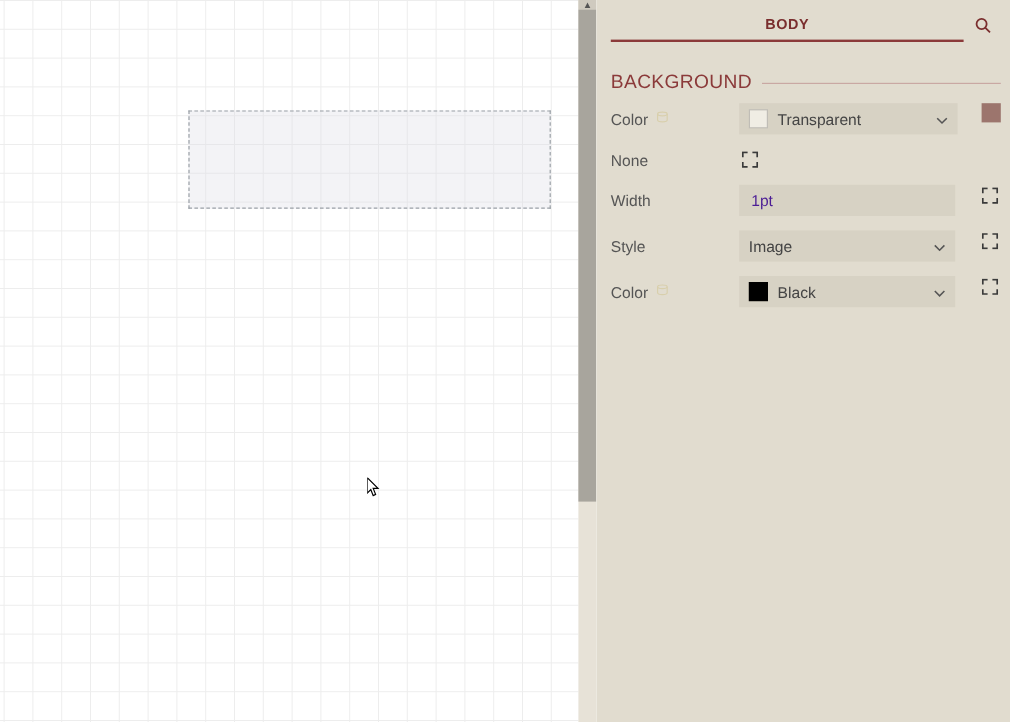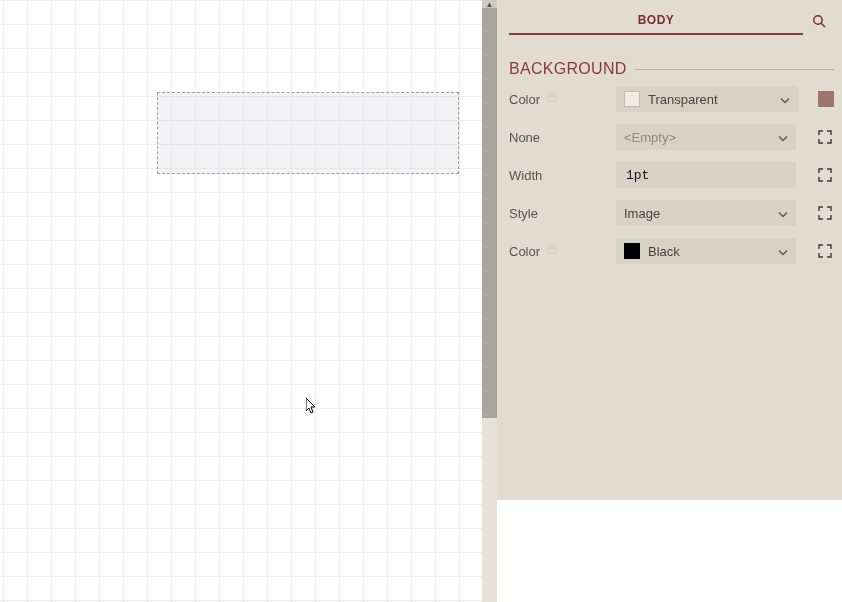--- a/index.html
+++ b/index.html
@@ -69,21 +69,21 @@
       left: 306px;
       top: 398px;
       width: 12px; height: 16px;
       pointer-events: none;
     }
     .cursor svg { display:block; }
 
     
     .panel {
       width: 345px;
-      height: 500px;
+      height: 602px;
       background: #e1dccf;
       padding: 10px 8px 0 12px;
       position: relative;
     }
     .tab-row {
       display: flex;
       align-items: center;
       justify-content: flex-start;
       position: relative;
       height: 28px;
@@ -137,21 +137,20 @@
       display: flex;
       gap: 6px;
     }
     .db-icon {
       width: 12px; height: 12px;
       opacity: 0.35;
     }
     .control {
       flex: 1;
       display: flex;
-      align-items: center;
       gap: 20px;
     }
     .select {
       flex: 1;
       height: 26px;
       background: #d7d2c4;
       display: flex;
       align-items: center;
       padding: 0 8px;
       position: relative;
@@ -176,22 +175,21 @@
       transform: translateY(-50%);
       color: #555;
     }
     .input {
       flex: 1;
       height: 26px;
       background: #d7d2c4;
       display: flex;
       align-items: center;
       padding: 0 10px;
-      color: #0f172a;
-      font-family: Liberation Mono, monospace;
+      color: #4c1d95;
     }
     .side-btn {
       width: 18px; height: 18px;
       display:flex; align-items:center; justify-content:center;
       cursor: pointer;
       flex-shrink:0;
     }
     .side-btn svg { display:block; }
     .trash-btn {
       width: 16px; height: 16px;
@@ -258,28 +256,20 @@
       </div>
       <div class="trash-btn"></div>
     </div>
   </div>
 
   <div class="row">
     <div class="row-label">
       <span>None</span>
     </div>
     <div class="control">
-      <div class="select placeholder">
-        <span>&lt;Empty&gt;</span>
-        <span class="chev">
-          <svg width="10" height="6" viewBox="0 0 10 6">
-              <path d="M1 1 L5 5 L9 1" fill="none" stroke="#555" stroke-width="1.3"></path>
-            </svg>
-        </span>
-      </div>
       <div class="side-btn">
         <svg width="14" height="14" viewBox="0 0 14 14">
           <path d="M1 5 V1 H5 M9 1 H13 V5 M13 9 V13 H9 M5 13 H1 V9" fill="none" stroke="#3a3a3a" stroke-width="1.4"></path>
         </svg>
       </div>
     </div>
   </div>
 
 
   <div class="row">

